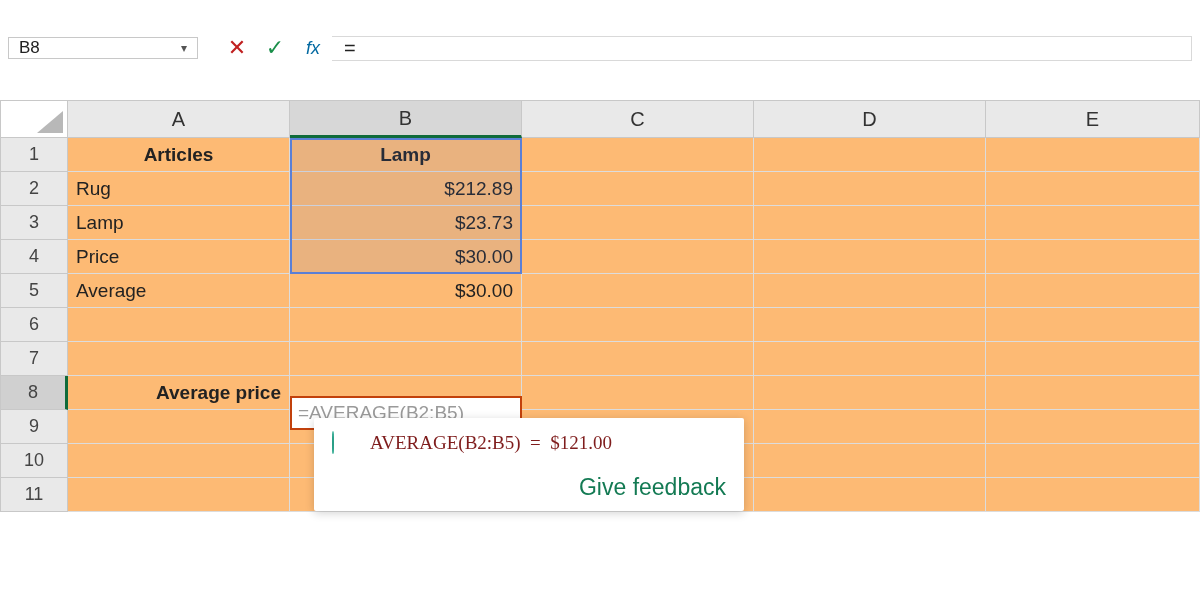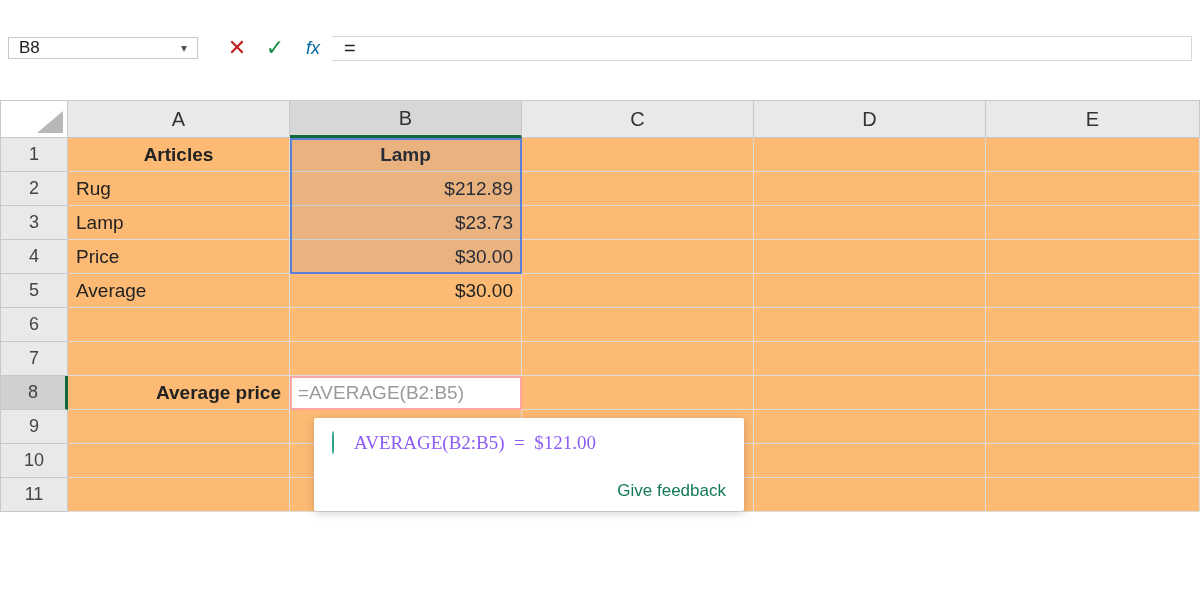--- a/index.html
+++ b/index.html
@@ -126,49 +126,50 @@
   .bold { font-weight:700; }
   
   .blue-range {
     position:absolute;
     border: 2px solid #5a7fd6;
     background: rgba(90,127,214,0.12);
     pointer-events:none;
   }
   .active-edit {
     position:absolute;
-    border: 2px solid #fca5a5;
+    border: 2px solid #c2410c;
     background:#fff;
     font-size:19px; color:#9a9a9a;
     display:flex; align-items:center;
     padding:0 6px;
+    margin-top:20px;
   }
 
   
   .suggest {
     position:absolute;
     background:#fff;
     box-shadow: 0 2px 10px rgba(0,0,0,0.18);
     border-radius: 2px;
     padding: 14px 18px 10px 18px;
     font-size: 19px;
   }
-  .suggest .line1 { display:flex; align-items:center; gap:4px; color:#8b5cf6; font-family: Georgia, serif; }
+  .suggest .line1 { display:flex; align-items:center; gap:20px; color:#7f1d1d; font-family: Georgia, serif; }
   .suggest .bulb {
     width:18px; height:22px; position:relative;
   }
   .suggest .bulb .head{
     width:18px;height:18px;border-radius:50% 50% 45% 45%;
     background:#4fd0b5; border:1px solid #2a9e86;
   }
   .suggest .bulb .base{
     width:8px;height:5px;background:#9a8c5a;margin:0 auto;border-radius:0 0 2px 2px;
   }
   .suggest .fb {
-    text-align:right; color:#137a53; font-family:"Segoe UI",Arial,sans-serif; font-size:17px; margin-top:27px; cursor:pointer;
+    text-align:right; color:#137a53; font-family:"Segoe UI",Arial,sans-serif; font-size:23px; margin-top:20px; cursor:pointer;
   }
 </style>
 </head>
 <body>
 
 <div class="formula-bar">
   <div class="name-box">
     <span>B8</span>
     <span class="chev">▾</span>
   </div>

